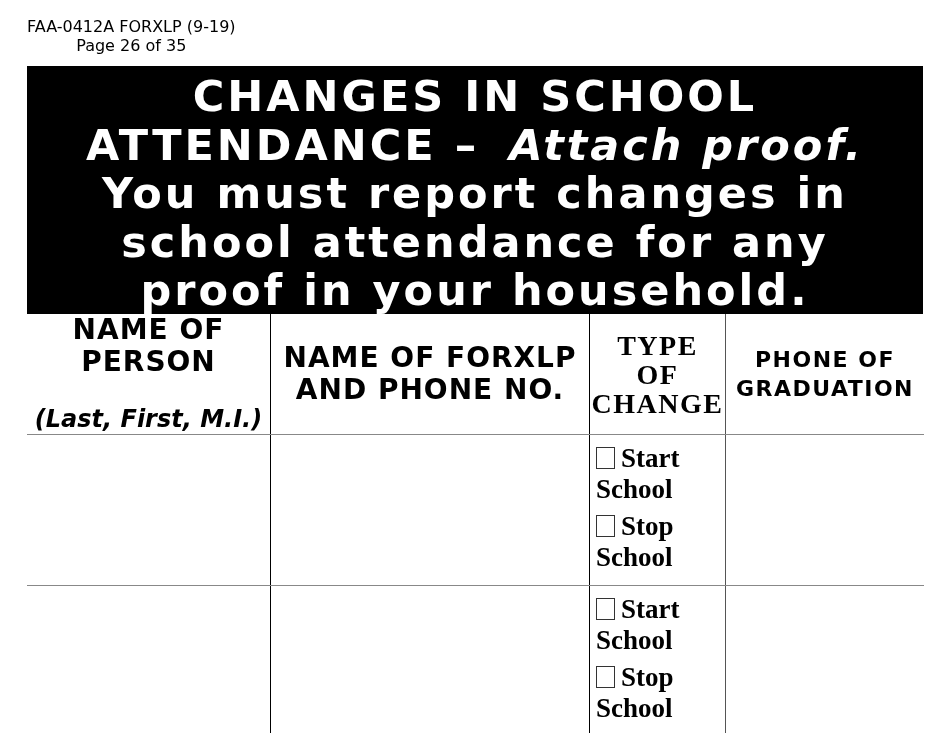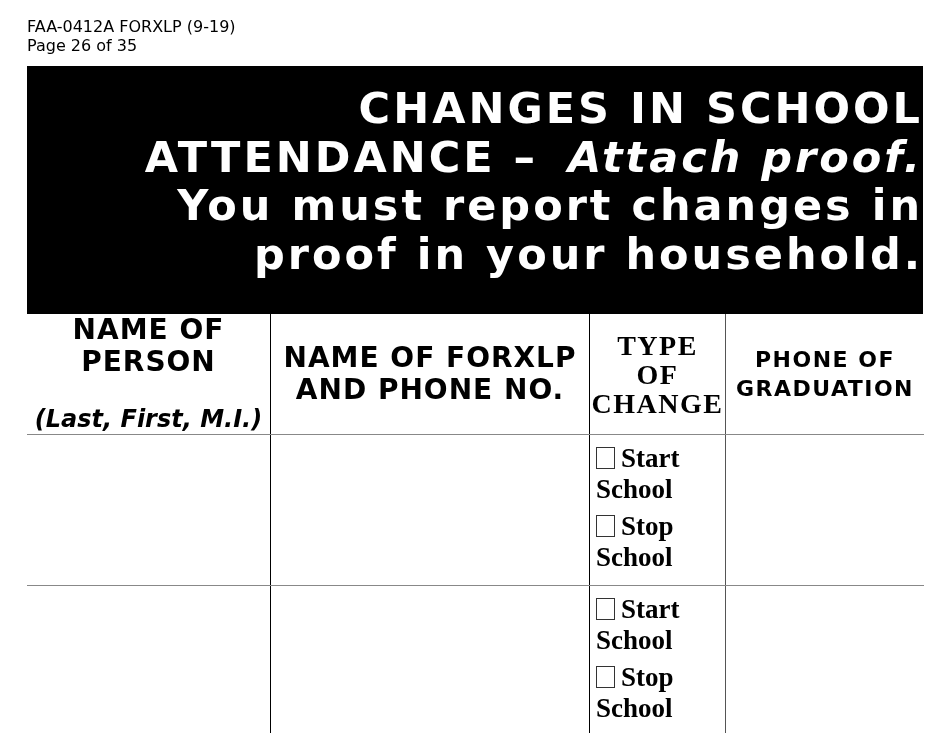--- a/index.html
+++ b/index.html
@@ -1,18 +1,18 @@
 <!DOCTYPE html>
 <html><head>
 <meta charset="utf-8">
 <style>
   html, body { margin: 0; padding: 0; background: #ffffff; }
   body { width: 950px; height: 733px; position: relative; overflow: hidden; font-family: "DejaVu Sans", sans-serif; color: #000; }
-  .meta { position: absolute; left: 27px; top: 17px; font-size: 16px; line-height: 19px; font-family: "DejaVu Sans", sans-serif; }
-  .banner { position: absolute; left: 27px; top: 66px; width: 896px; height: 248px; background: #000; color: #fff; text-align: right; box-sizing: border-box; padding-top: 18px; }
+  .meta { position: absolute; left: 27px; top: 17px; font-size: 16px; line-height: 19px; font-family: "DejaVu Sans", sans-serif; text-align: center; }
+  .banner { position: absolute; left: 27px; top: 66px; width: 896px; height: 248px; background: #000; color: #fff; text-align: center; box-sizing: border-box; padding-top: 6px; }
   .banner .line { font-family: "DejaVu Sans", sans-serif; font-weight: bold; font-size: 43px; line-height: 48.5px; letter-spacing: 3px; white-space: nowrap; }
   .banner .line i { font-style: oblique; margin-left: 12px; }
   table.form { position: absolute; left: 27px; top: 314px; width: 896px; border-collapse: collapse; table-layout: fixed; }
   table.form th, table.form td { padding: 0; vertical-align: middle; }
   table.form th { font-weight: bold; text-align: center; border-bottom: 1px solid #888; height: 98px; line-height: 1; }
   .c1 { width: 243px; border-right: 1px solid #000; }
   .c2 { width: 318px; border-right: 1px solid #000; }
   .c3 { width: 135px; border-right: 1px solid #555; font-family: Liberation Serif, serif; }
   .c4 { width: 198px; }
   th.c1 .big, th.c2 .big { font-size: 28px; line-height: 32px; letter-spacing: 1px; display: block; }
@@ -29,20 +29,21 @@
 
 <div class="meta">
   <div>FAA-0412A FORXLP (9-19)</div>
   <div>Page 26 of 35</div>
 </div>
 
 <div class="banner">
   <div class="line">CHANGES IN SCHOOL</div>
   <div class="line"><span>ATTENDANCE – </span><i>Attach proof.</i></div>
   <div class="line">You must report changes in</div>
+  <div class="line">school attendance for any</div>
   <div class="line">proof in your household.</div>
 </div>
 
 <table class="form">
   <tbody>
       <tr>
     <th class="c1">
       <span class="big">NAME OF</span>
       <span class="big">PERSON</span>
       <span class="sub">(Last, First, M.I.)</span>

